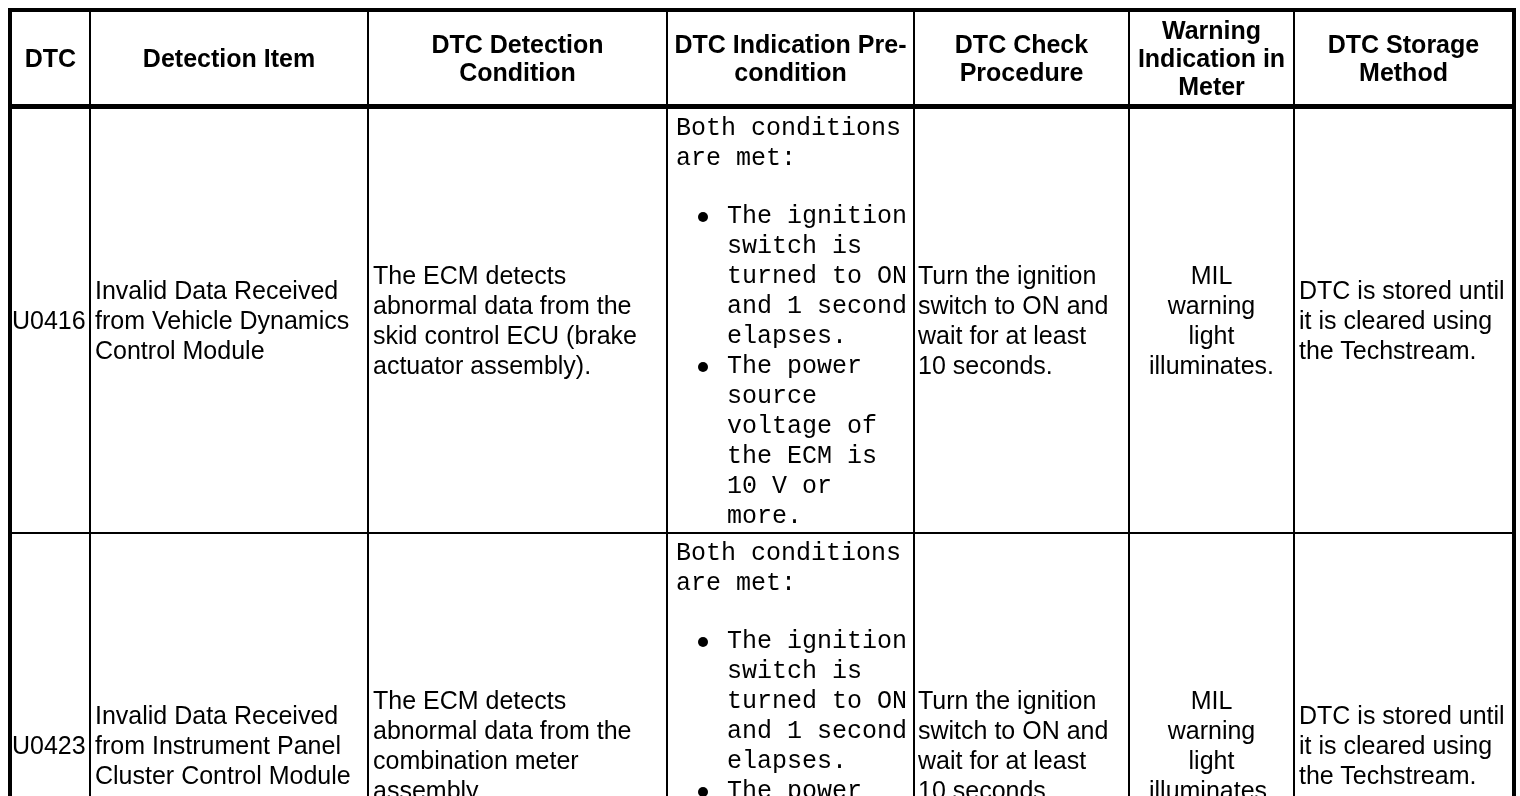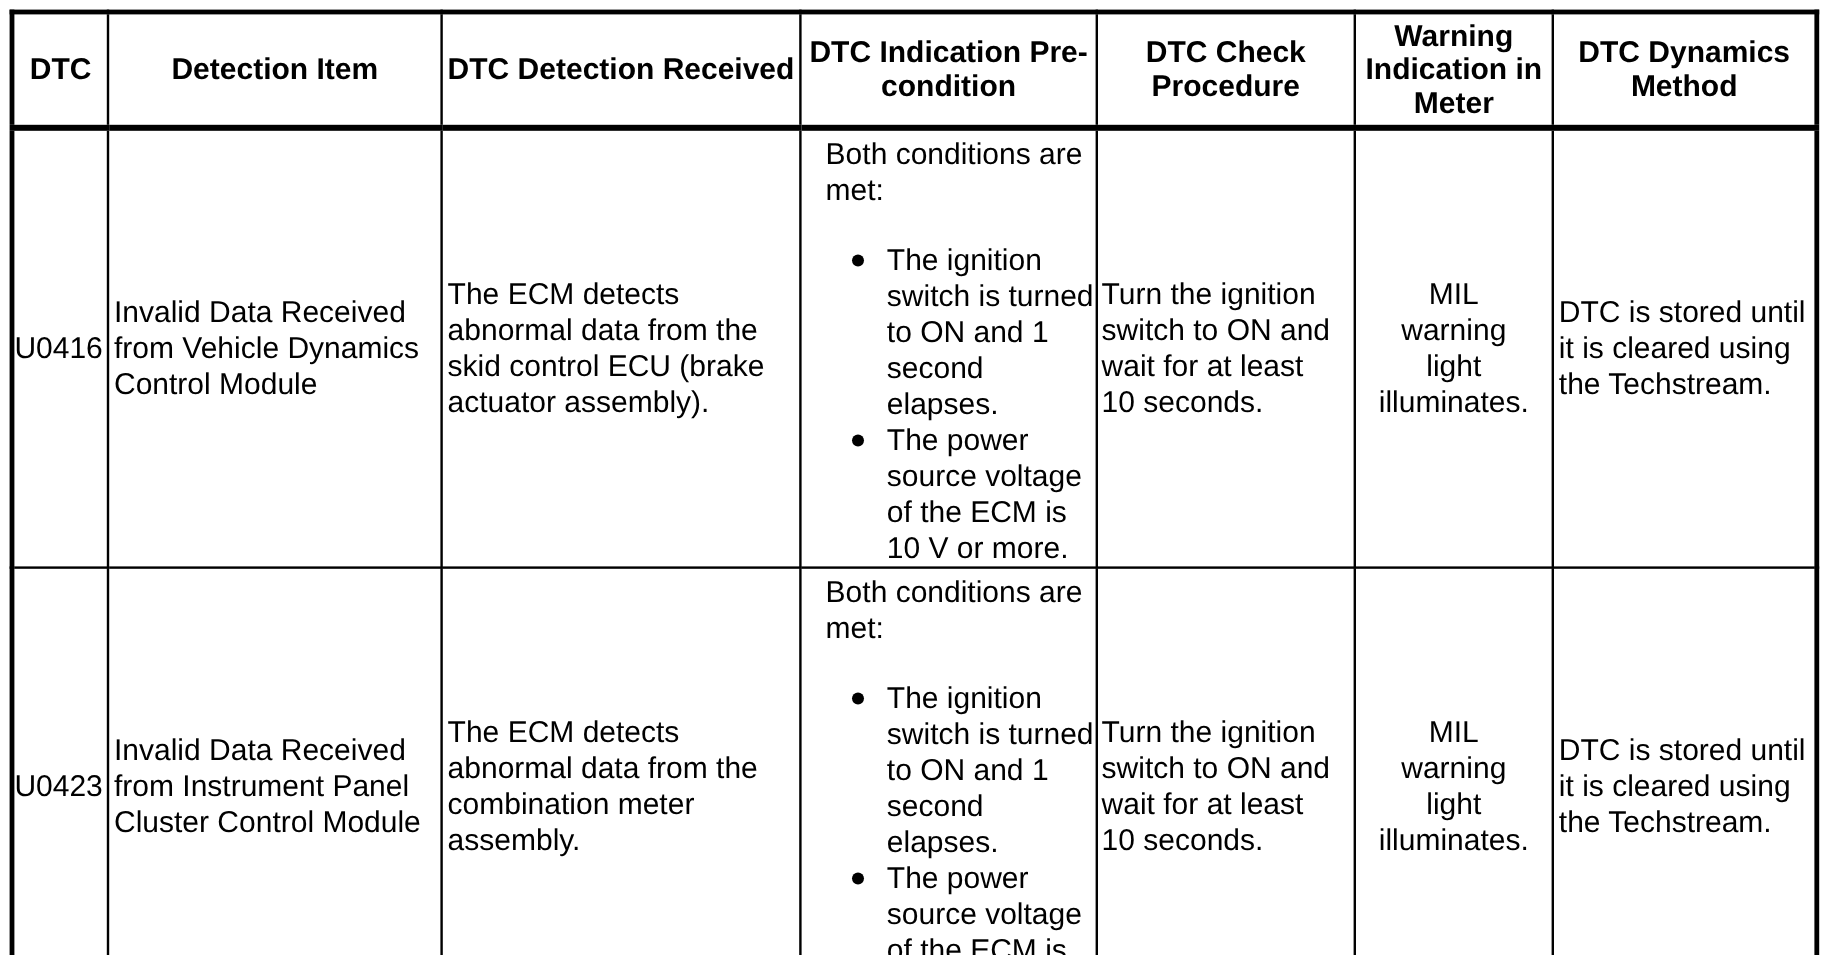--- a/index.html
+++ b/index.html
@@ -57,21 +57,22 @@
   td.cell-check {
     padding-left: 3px;
     padding-right: 12px;
   }
   td.cell-warn {
     text-align: center;
     padding: 0 16px;
   }
   td.cell-precond {
     vertical-align: top;
-    padding: 5px 0 0 20px;
+    padding: 5px 0 0 8px;
+    font-family: Liberation Mono, monospace;
   }
   .bullets { margin-top: 28px; }
   .bullet-row { display: flex; justify-content: space-between; }
   .bullet-dot {
     width: 10px;
     height: 10px;
     border-radius: 50%;
     background: #000000;
     flex-shrink: 0;
     margin: 10px 19px 0 22px;
@@ -89,25 +90,25 @@
         <col class="c-cond">
         <col class="c-precond">
       <col class="c-check">
         <col class="c-warn">
         <col class="c-storage">
     </colgroup>
     <thead>
       <tr>
         <th>DTC</th>
         <th>Detection Item</th>
-        <th>DTC Detection Received</th>
+        <th>DTC Detection Condition</th>
         <th>DTC Indication Pre-condition</th>
         <th>DTC Check Procedure</th>
         <th>Warning Indication in Meter</th>
-        <th>DTC Dynamics Method</th>
+        <th>DTC Storage Method</th>
       </tr>
     </thead>
     <tbody>
       <tr class="row-1">
         <td class="cell-dtc">U0416</td>
         <td>Invalid Data Received from Vehicle Dynamics Control Module</td>
         <td>The ECM detects abnormal data from the skid control ECU (brake actuator assembly).</td>
         <td class="cell-precond">
           <div>Both conditions are met:</div>
           <div class="bullets">

